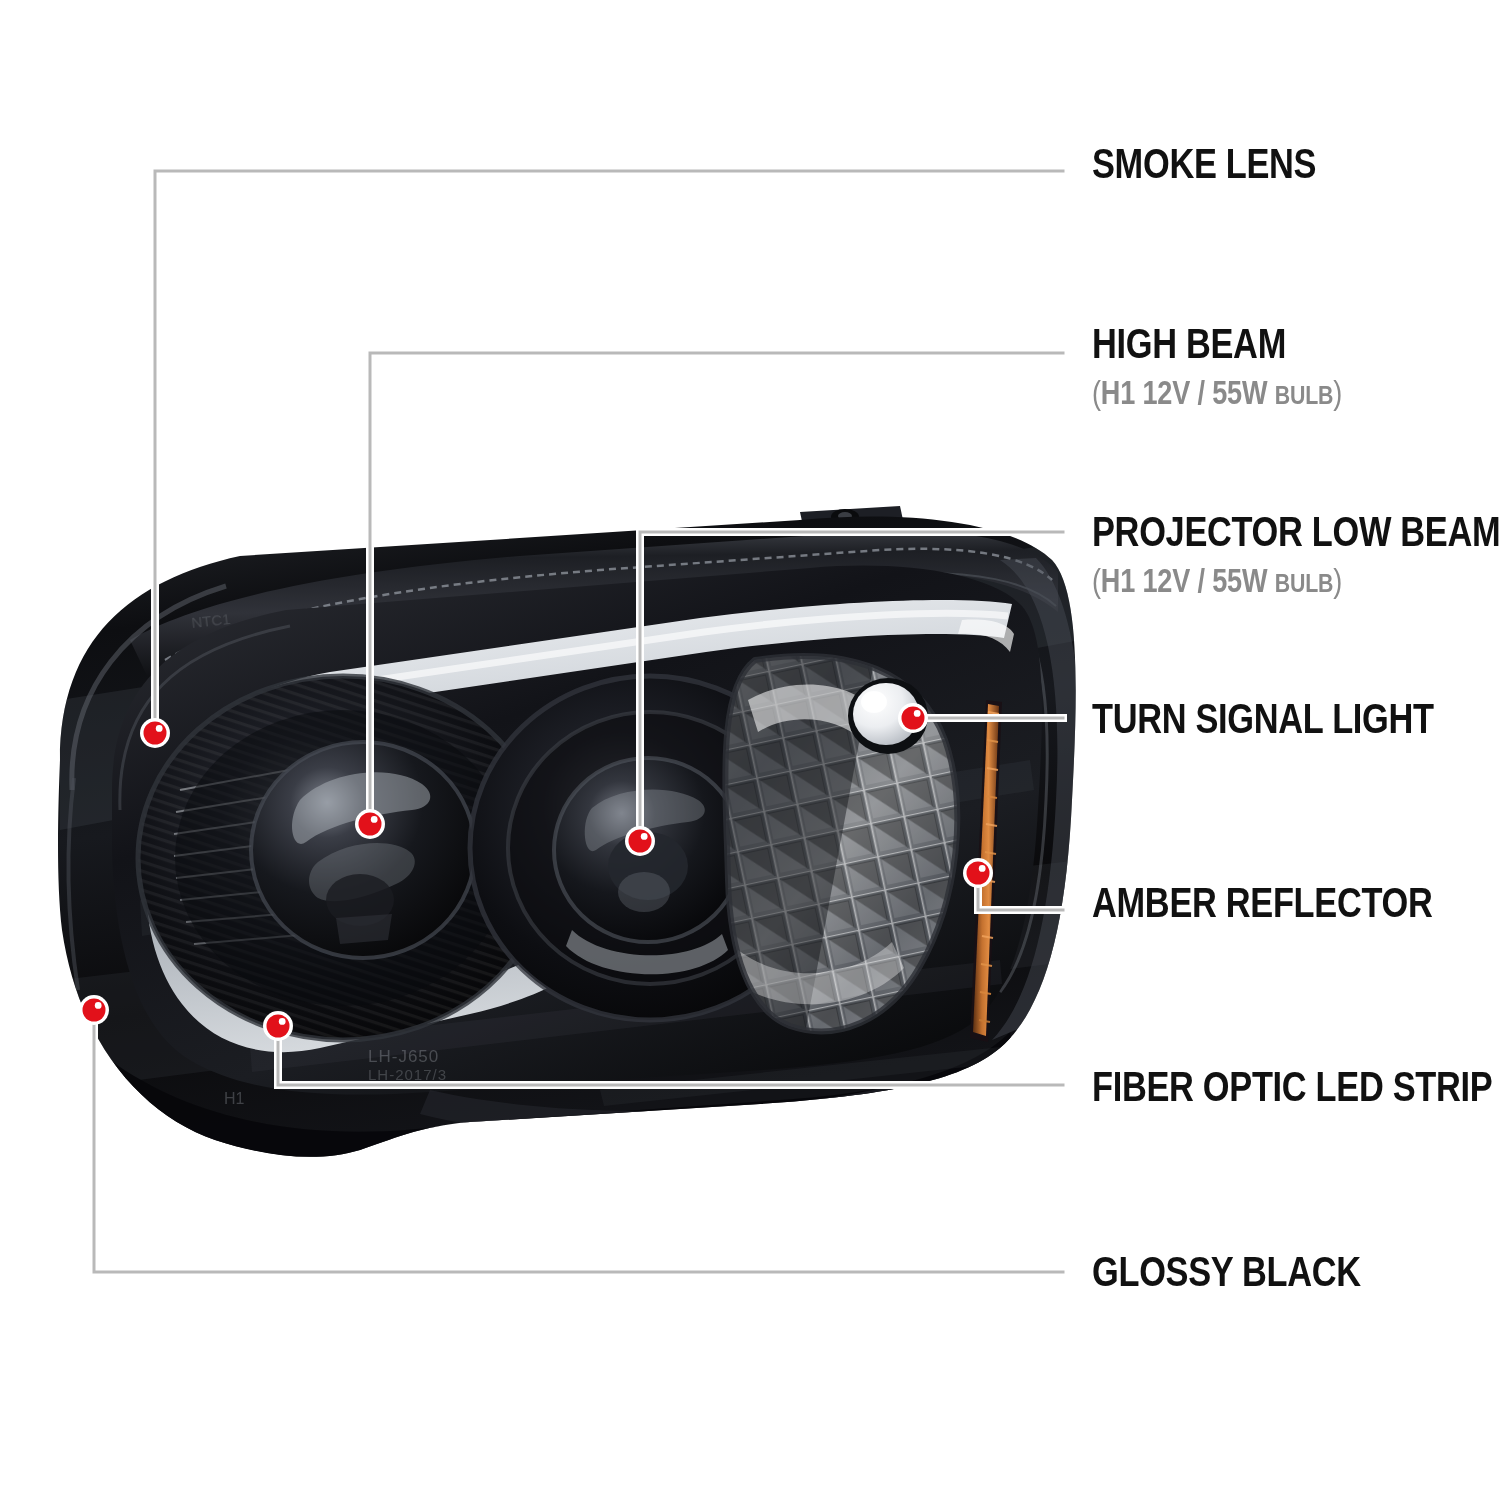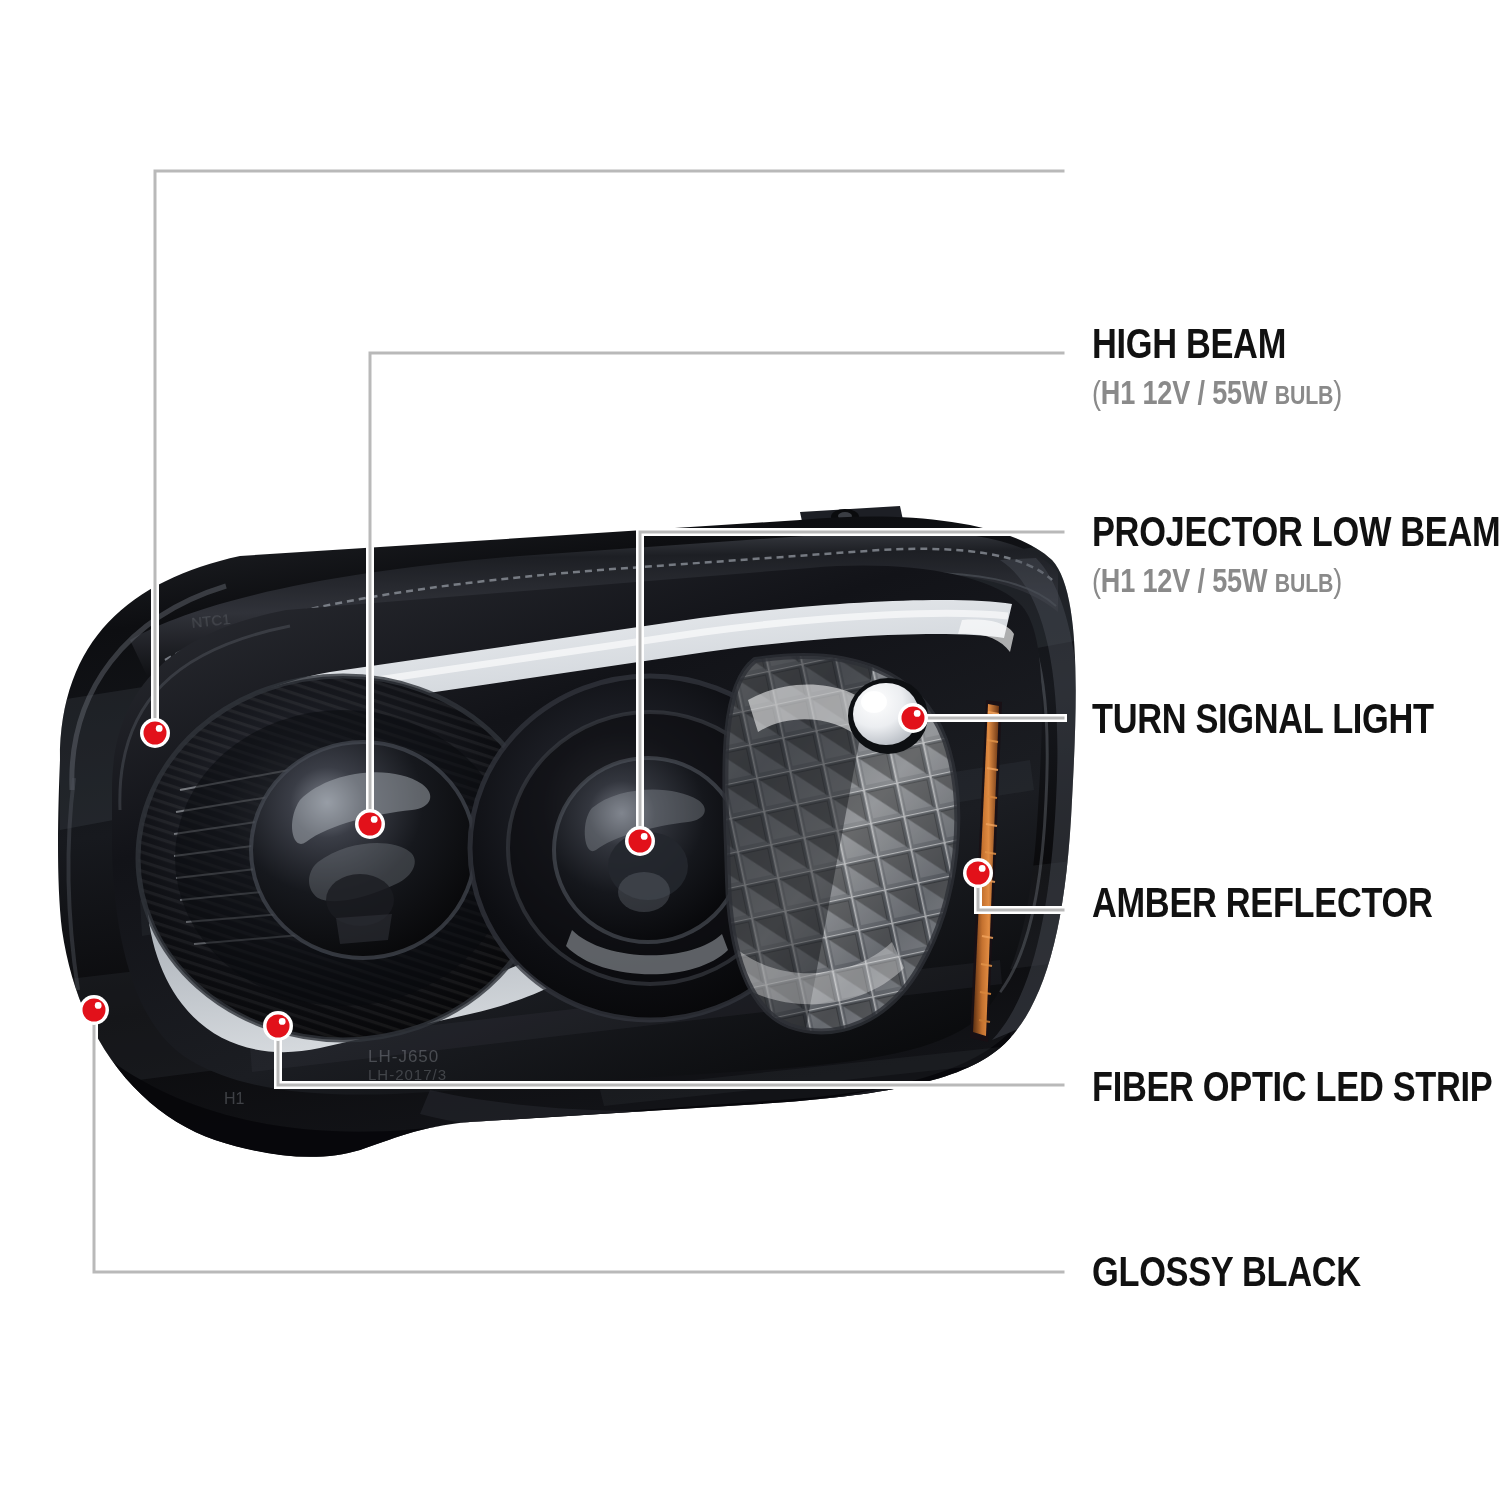--- a/index.html
+++ b/index.html
@@ -464,20 +464,23 @@
           </g>
           <g>
             <circle cx="94" cy="1010" r="15" fill="#ffffff"></circle>
             <circle cx="94" cy="1010" r="11.5" fill="#e2111a"></circle>
             <circle cx="98.2" cy="1005.4" r="3.4" fill="#ffffff"></circle>
           </g>
         </g>
     </svg>
   </div>
 
+  <div class="label-block" style="left:1092px; top:142px;">
+    <div class="label-title">SMOKE LENS</div>
+  </div>
 
   <div class="label-block" style="left:1092px; top:322px;">
     <div class="label-title">HIGH BEAM</div>
     <div class="label-sub"><span class="paren">(</span><span>H1  12V / 55W</span><span>&nbsp;</span><span class="sub-small">BULB</span><span class="paren">)</span></div>
   </div>
 
   <div class="label-block" style="left:1092px; top:510px;">
     <div class="label-title">PROJECTOR LOW BEAM</div>
     <div class="label-sub"><span class="paren">(</span><span>H1  12V / 55W</span><span>&nbsp;</span><span class="sub-small">BULB</span><span class="paren">)</span></div>
   </div>

